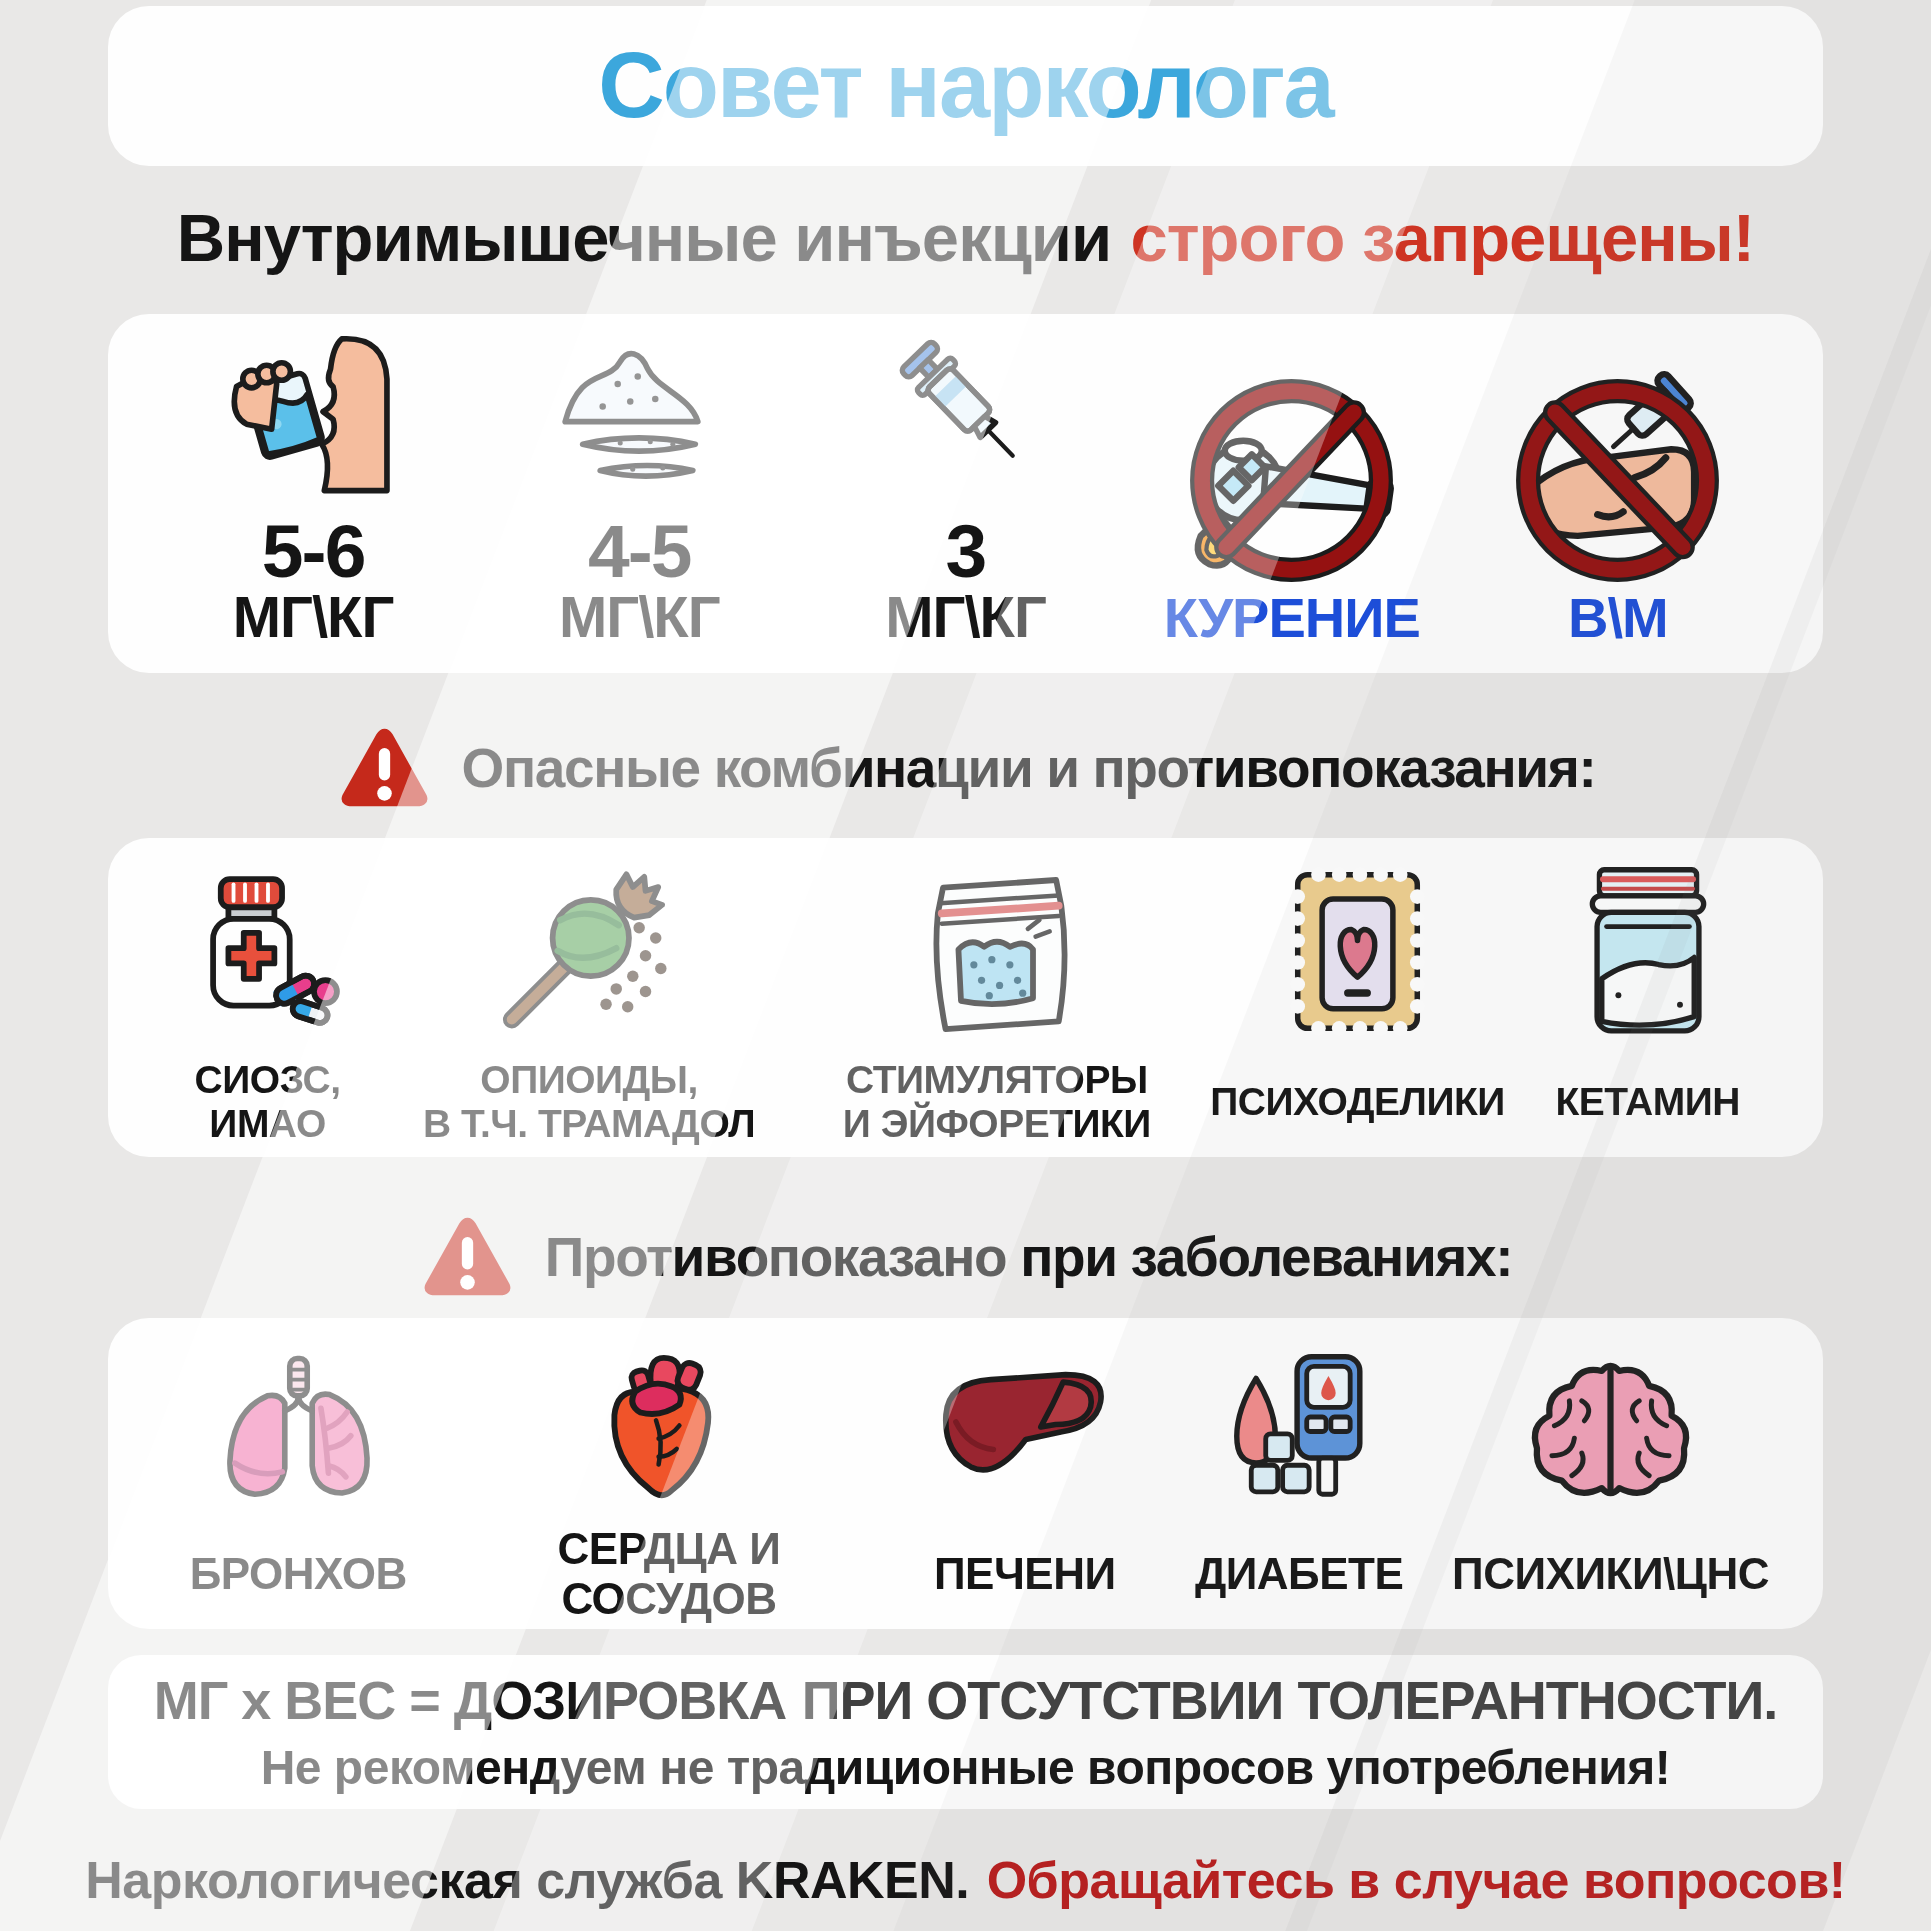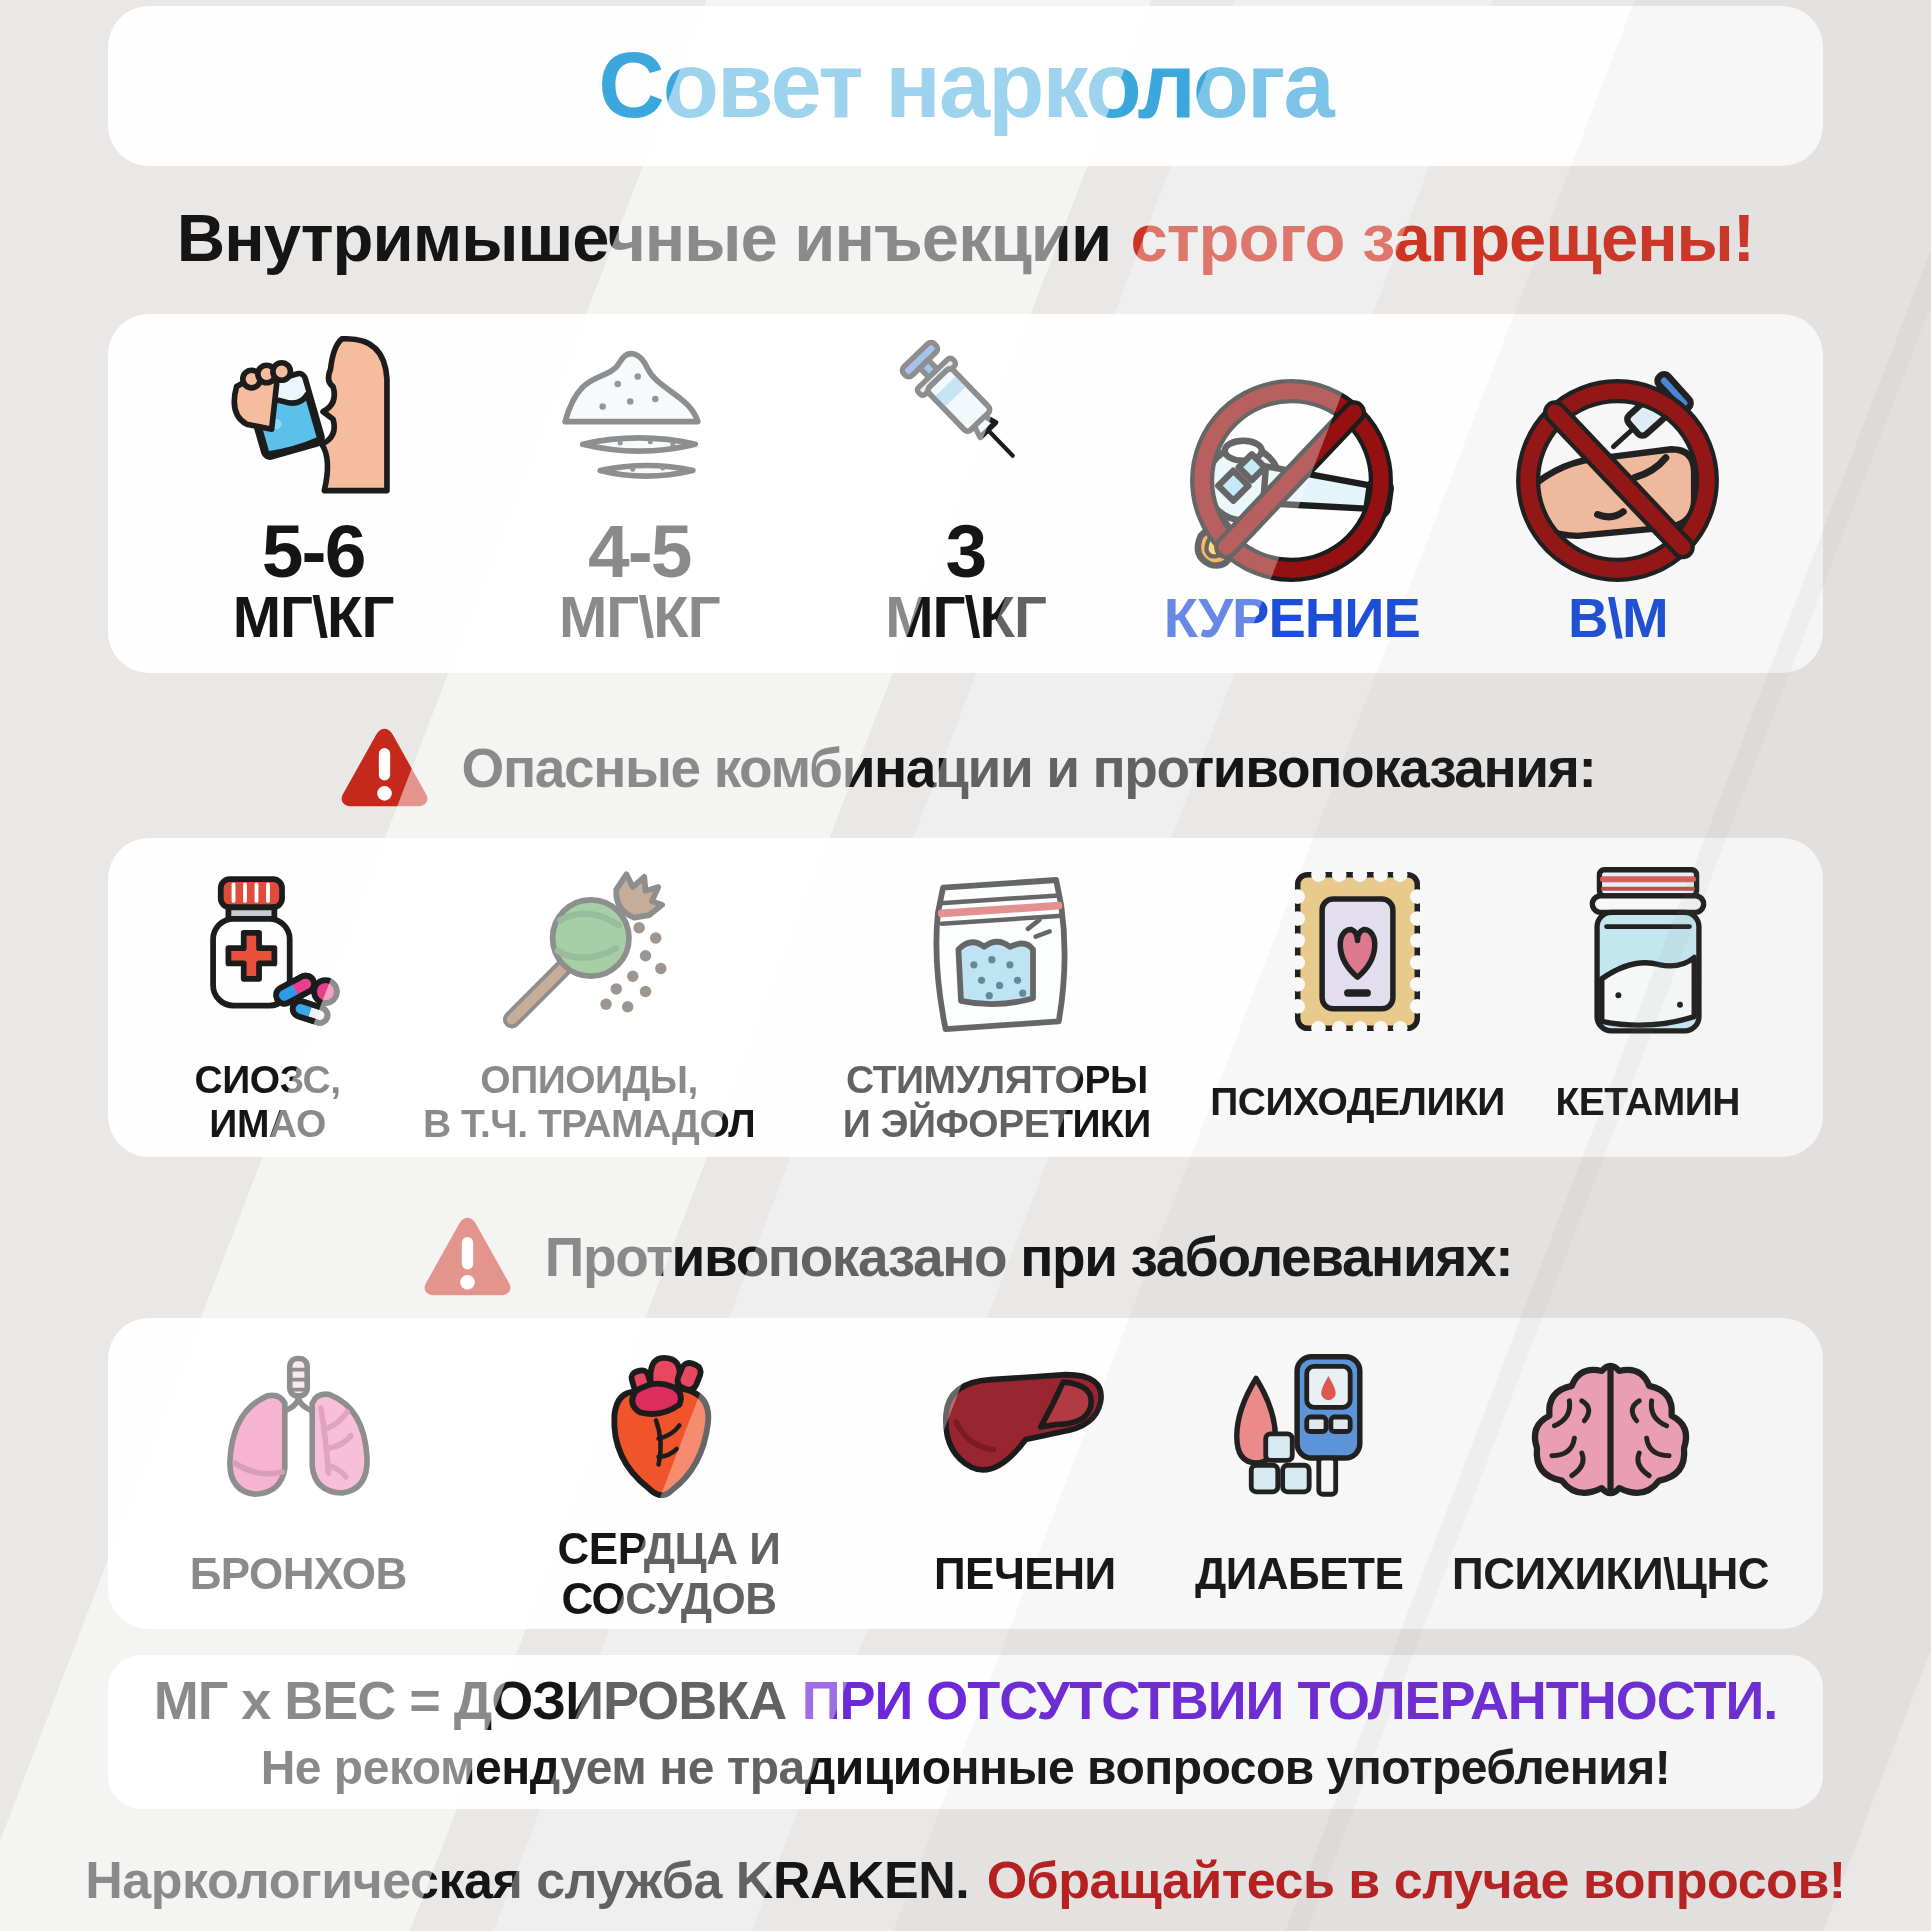--- a/index.html
+++ b/index.html
@@ -53,21 +53,21 @@
 
   .sec-header { position:absolute; left:0; right:0; display:flex; align-items:center; justify-content:center; gap:29px; z-index:2; }
   .sec-h2 { top:722px; }
   .sec-h3 { top:1211px; }
   .sec-header .sec-text { font-size:55px; letter-spacing:-1.4px; }
 
   .note-card { top:1655px; height:154px; border-radius:33px; display:flex; flex-direction:column;
                align-items:center; justify-content:center; gap:9.7px; }
   .note-line1 { font-size:54px; letter-spacing:-1px; }
   .note-line1 .n-black { margin-right:15.4px; }
-  .note-line1 .n-red { color:#6d28d9; }
+  .note-line1 .n-red { color:#404040; }
   .note-line2 { font-size:48px; letter-spacing:-0.5px; }
 
   .footer { position:absolute; left:0; right:0; top:1850px; text-align:center; font-size:52px; letter-spacing:-0.5px; z-index:2; }
   .footer .f-black { margin-right:17.4px; }
   .footer .f-blue { color:#b91c1c; }
 
   svg { display:block; }
 </style>
 </head>
 <body>

